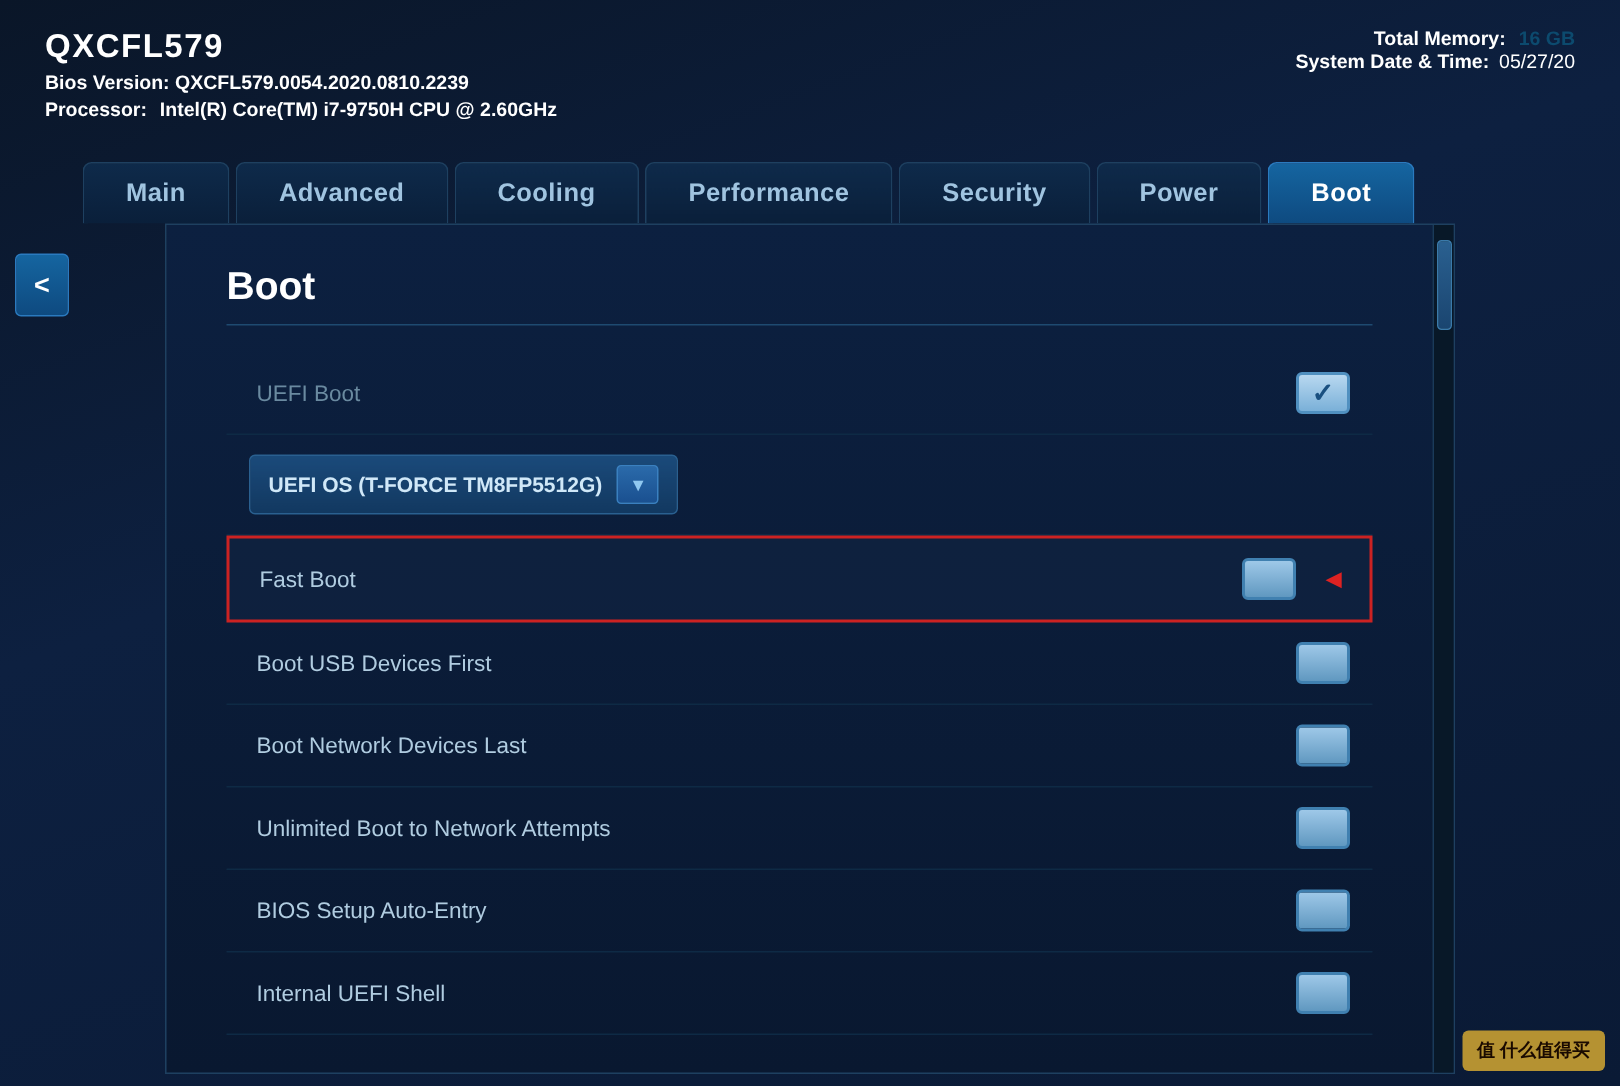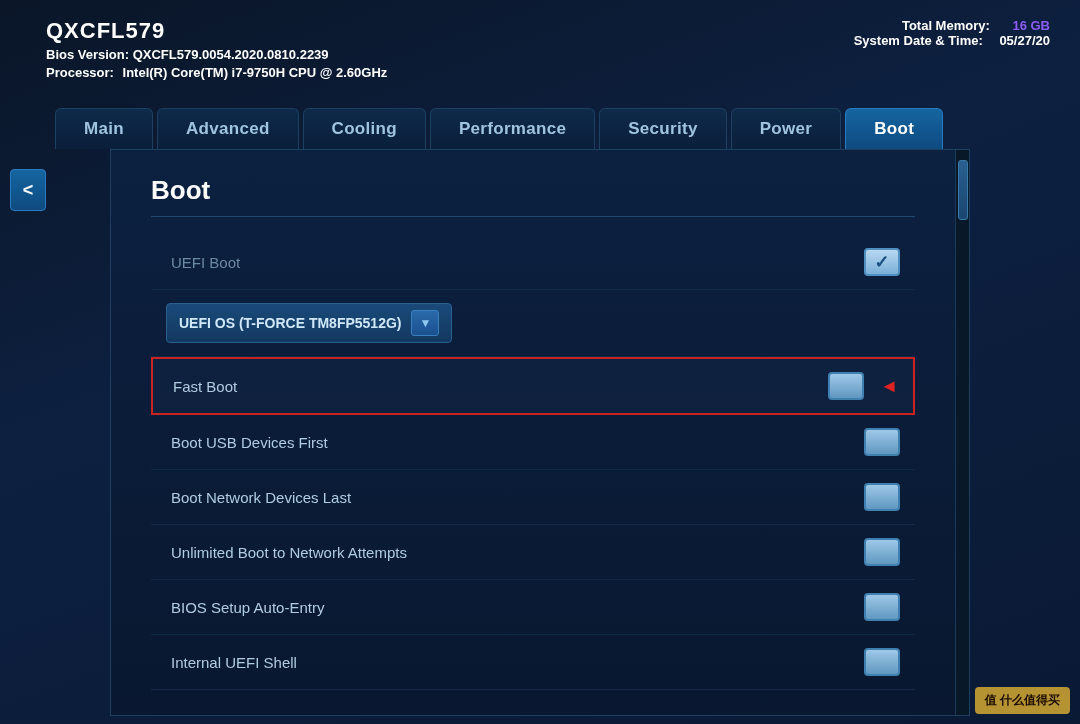--- a/index.html
+++ b/index.html
@@ -9,21 +9,21 @@
       height: 724px;
       background: linear-gradient(160deg, #0a1628 0%, #0d2040 40%, #0a1a35 100%);
       font-family: 'Segoe UI', Arial, sans-serif;
       color: #c8dff0;
       overflow: hidden;
       position: relative;
     }
 
     
     .header {
-      padding: 18px 30px 10px 46px;
+      padding: 18px 30px 10px 30px;
       display: flex;
       justify-content: space-between;
       align-items: flex-start;
     }
 
     .header-left .model-name {
       font-size: 22px;
       font-weight: bold;
       color: #ffffff;
       letter-spacing: 1px;
@@ -269,25 +269,25 @@
       <span style="color:#fff;font-weight:600;margin-left:0;">QXCFL579.0054.2020.0810.2239</span>
     </div>
     <div class="bios-info">
       <span>Processor:</span>
       <span style="color:#fff;font-weight:600;margin-left:5px;">Intel(R) Core(TM) i7-9750H CPU @ 2.60GHz</span>
     </div>
   </div>
   <div class="header-right">
     <div class="mem-info">
       <span>Total Memory:</span>
-      <span style="color:#8b5cf6;font-weight:600;margin-left:19px;">16 GB</span>
+      <span style="color:#0c4a6e;font-weight:600;margin-left:5px;">16 GB</span>
     </div>
     <div class="mem-info">
       <span>System Date &amp; Time:</span>
-      <span style="color:#fff;font-weight:700;margin-left:13px;text-align:center;">05/27/20</span>
+      <span style="color:#fff;font-weight:400;margin-left:3px;text-align:center;">05/27/20</span>
     </div>
   </div>
 </div>
 
 <div class="nav-tabs">
   <div class="nav-tab">Main</div>
   <div class="nav-tab">Advanced</div>
   <div class="nav-tab">Cooling</div>
   <div class="nav-tab">Performance</div>
   <div class="nav-tab">Security</div>

